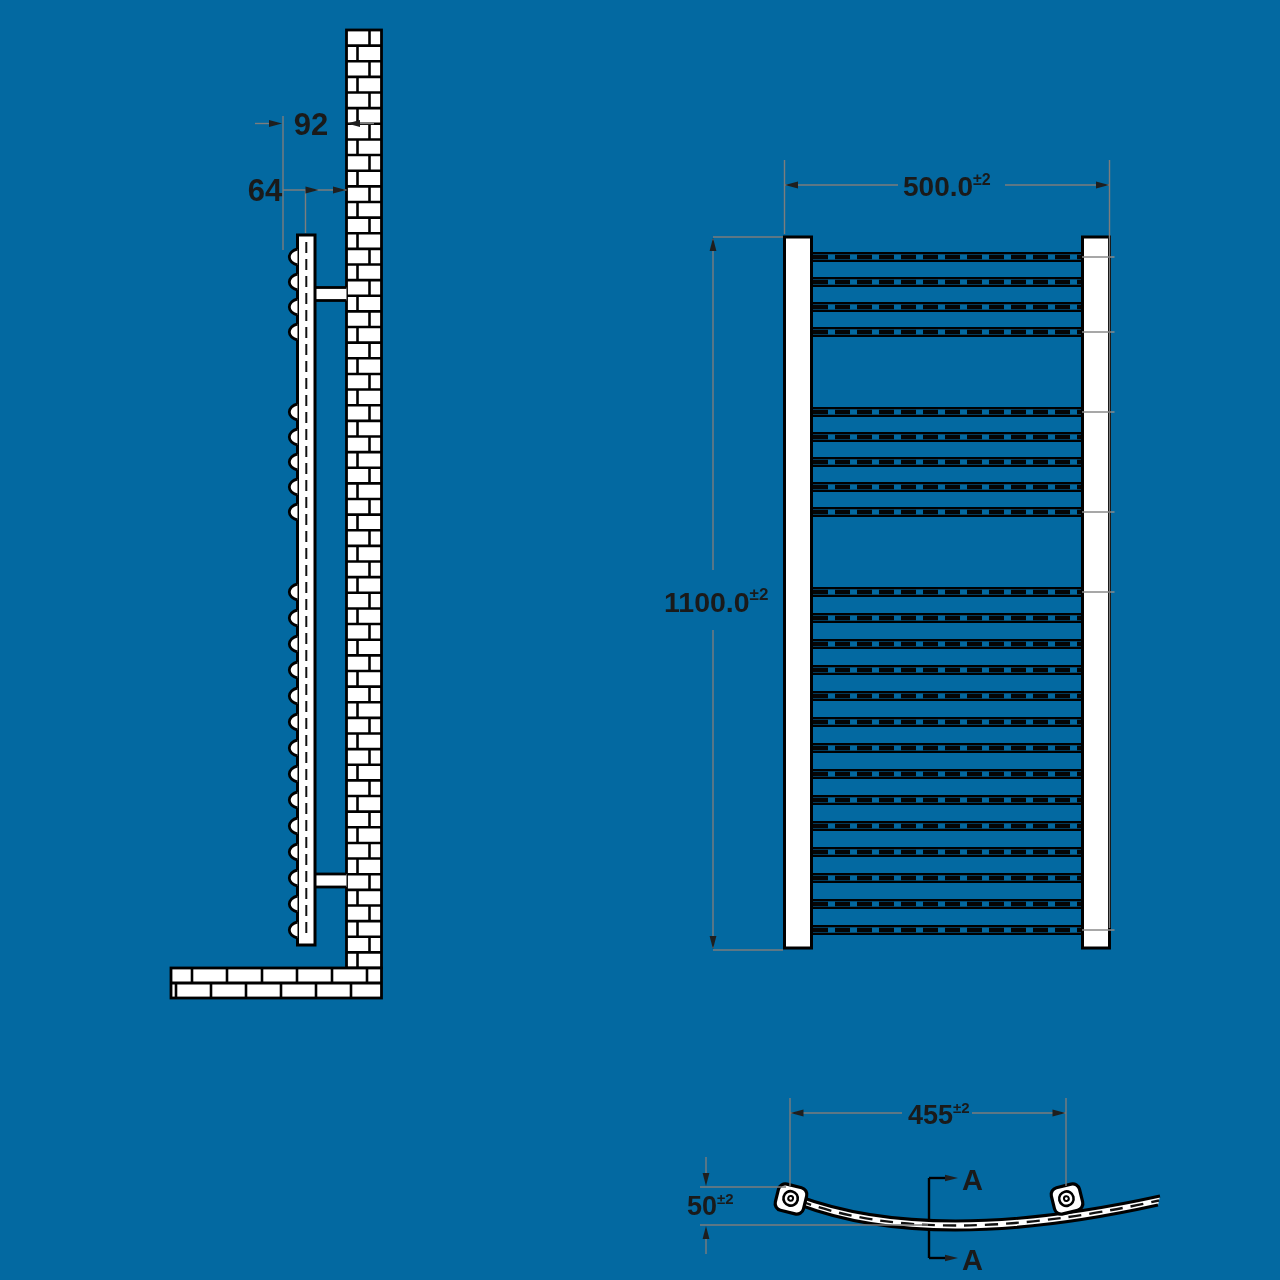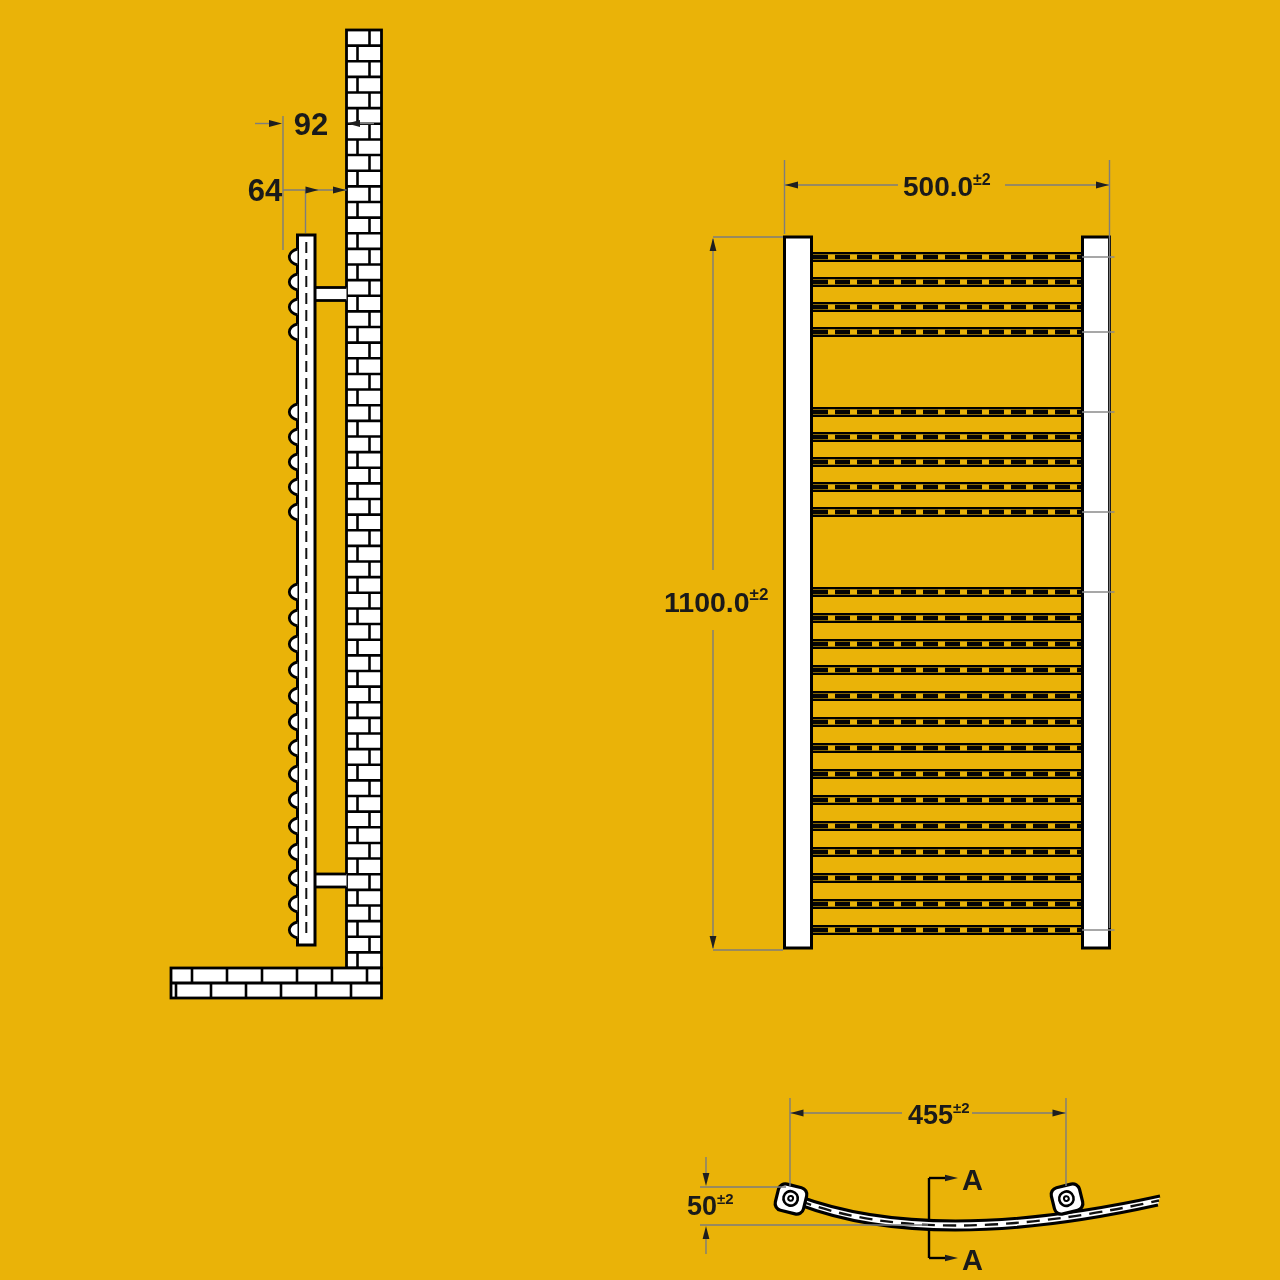--- a/index.html
+++ b/index.html
@@ -1,16 +1,16 @@
 <!DOCTYPE html>
 <html><head>
 <meta charset="utf-8">
 <style>
   html,body{margin:0;padding:0;background:#ffffff;}
-  .stage{width:1280px;height:1280px;position:relative;background:#eab308;}
+  .stage{width:1280px;height:1280px;position:relative;background:#0369a1;}
   svg{display:block;}
   .dim-text{font-family:"Liberation Sans","DejaVu Sans",sans-serif;font-weight:bold;fill:#1a1a1a;}
 </style>
 </head>
 <body>
 
 <div class="stage">
 <svg width="1280" height="1280" viewBox="0 0 1280 1280">
 
   <g>

